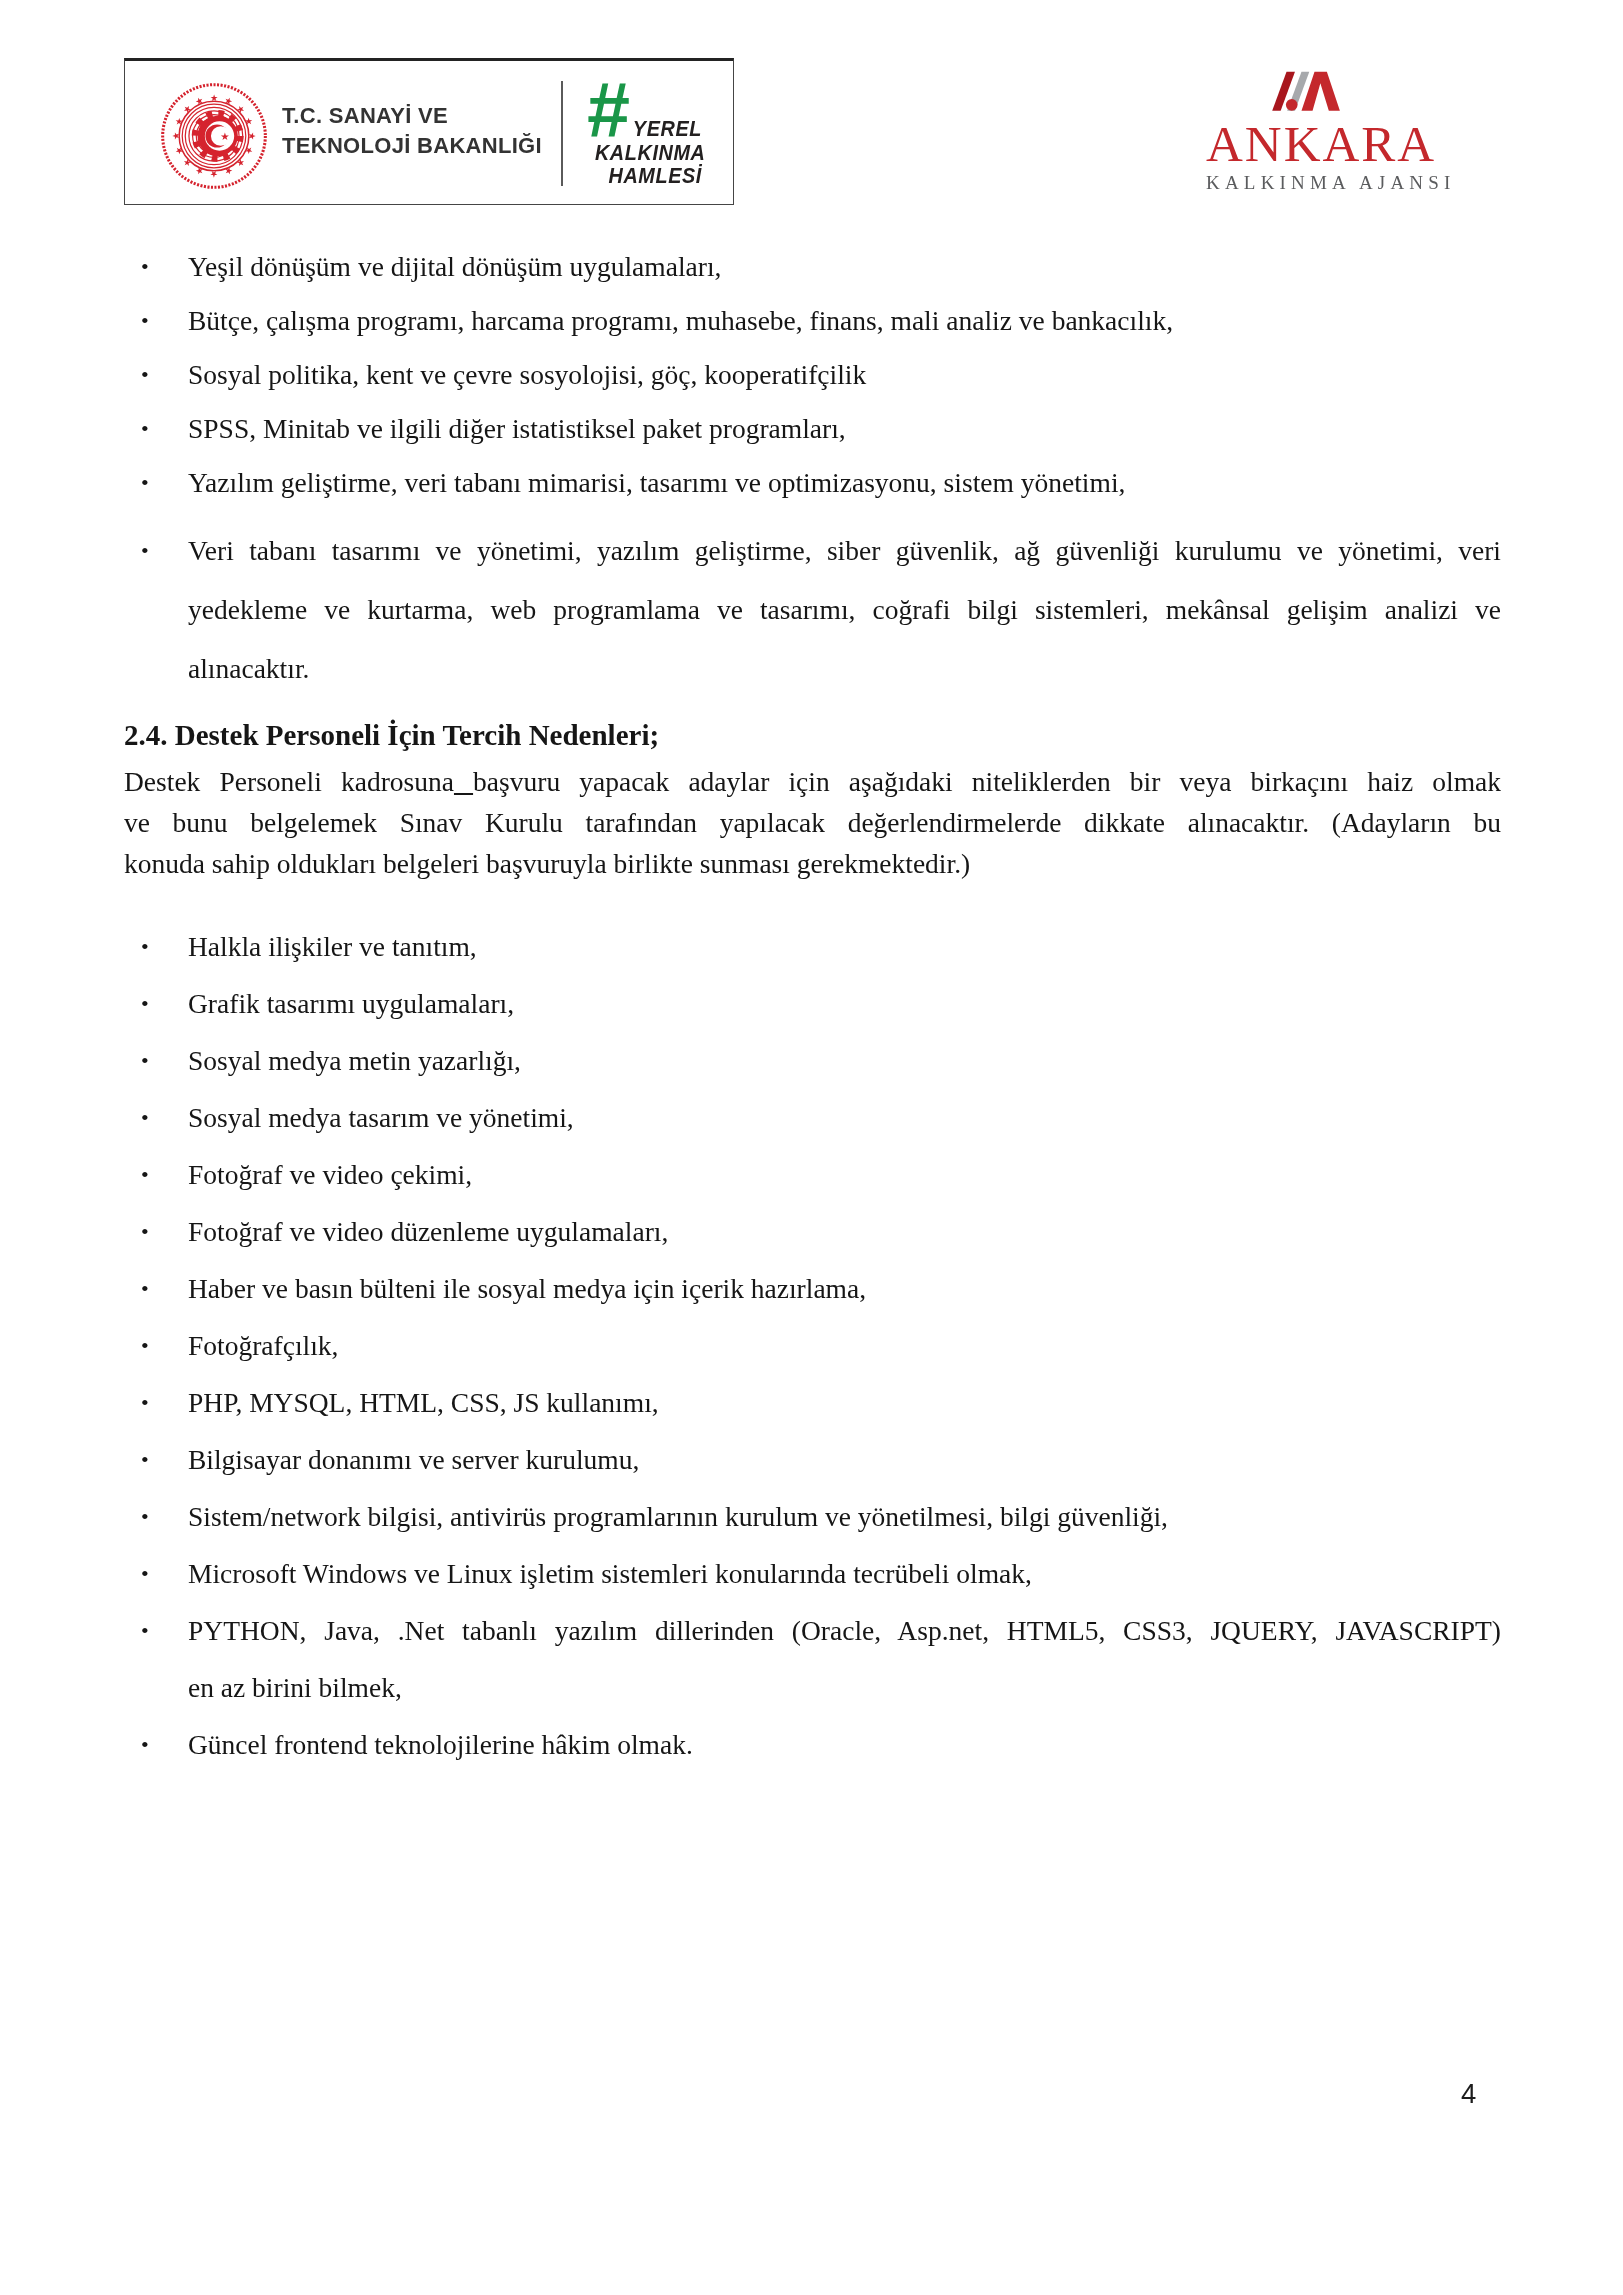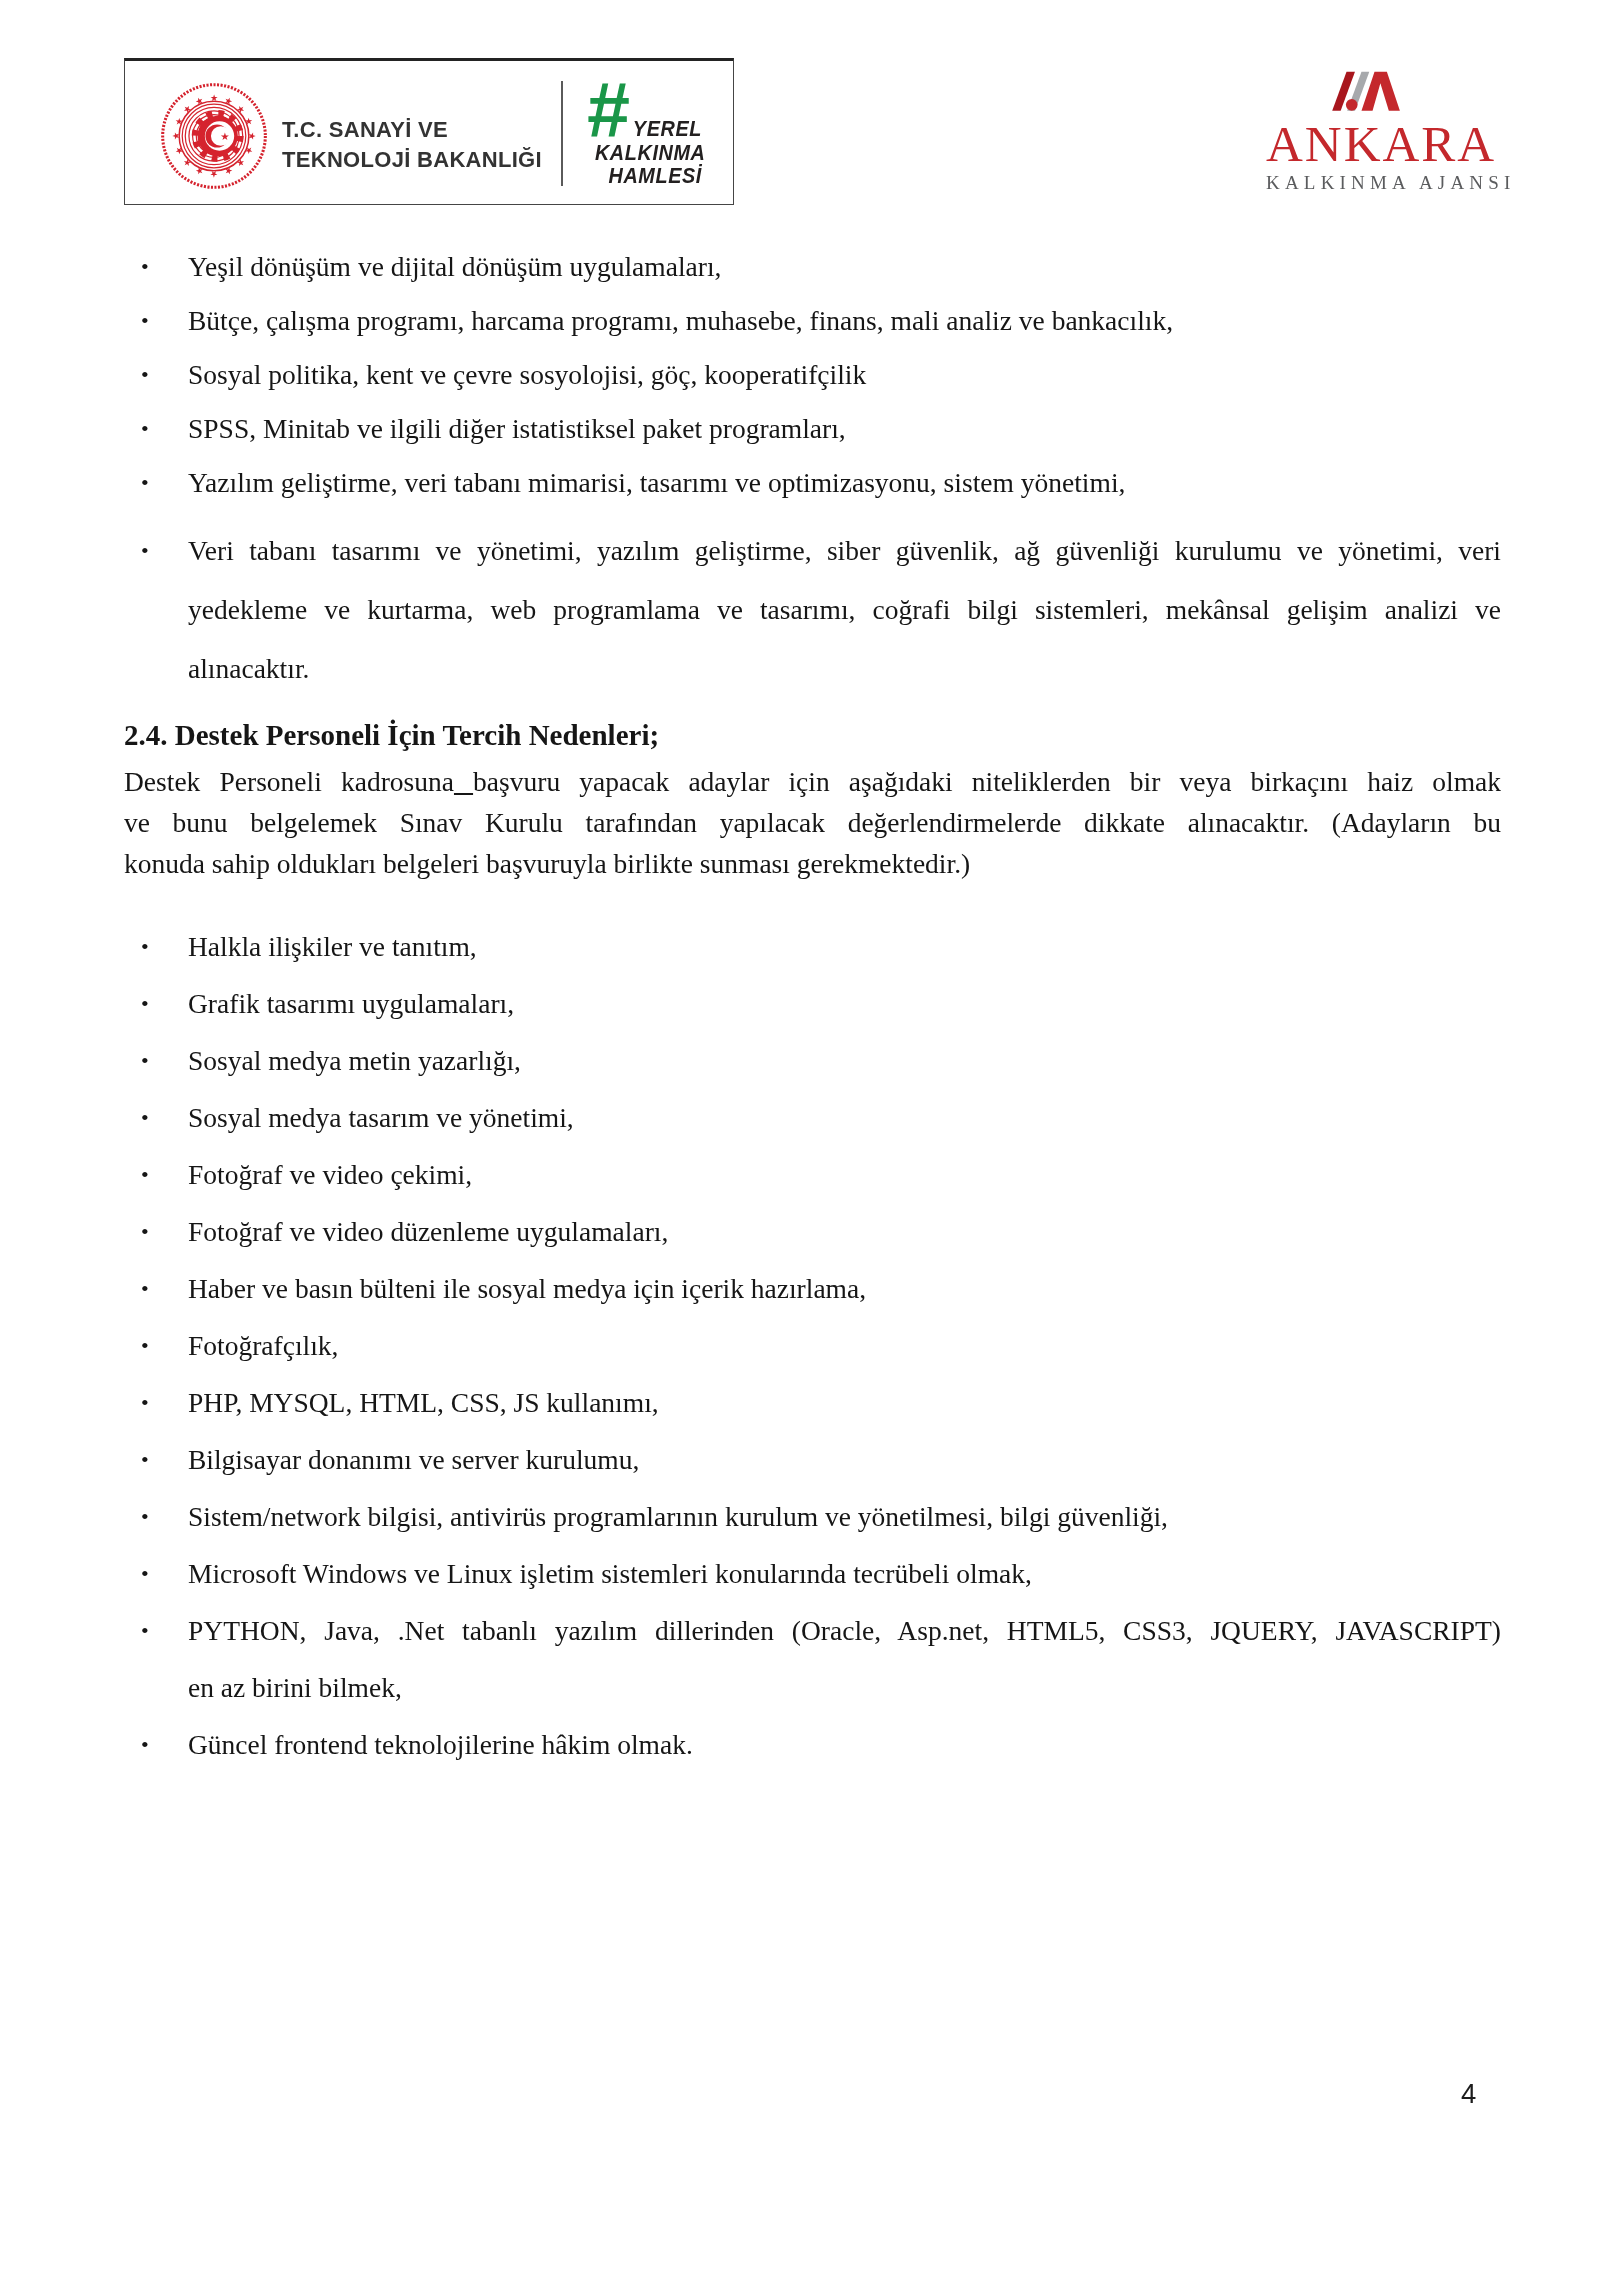--- a/index.html
+++ b/index.html
@@ -7,37 +7,37 @@
          font-family:"Liberation Serif", serif; color:#161616;
          -webkit-font-smoothing:antialiased; }
 
   .page { position:absolute; inset:0; background:#ffffff; }
 
   
   .gov-box { position:absolute; left:124px; top:58px; width:610px; height:147px;
              box-sizing:border-box; background:#fff;
              border:1.3px solid #454545; border-top:3.3px solid #232323; }
   .emblem  { position:absolute; left:34px; top:19.6px; width:110px; height:110px; }
-  .ministry-name { position:absolute; left:157px; top:54px;
+  .ministry-name { position:absolute; left:157px; top:40px;
                    font-family:"Liberation Sans", sans-serif; font-weight:bold;
                    font-size:22px; line-height:30px; letter-spacing:0.3px;
                    color:#333333; white-space:nowrap; }
   .logo-divider { position:absolute; left:436px; top:19.6px; width:2px; height:105px;
                   background:#5a5a5a; }
   .campaign { position:absolute; left:0; top:0; width:100%; height:100%; }
   .hash { position:absolute; left:461px; top:21.6px;
           font-family:"Liberation Sans", sans-serif; font-weight:bold; font-style:italic;
           font-size:77px; line-height:54px; }
   .hk-lines { position:absolute; left:458px; top:56px; width:119px;
               text-align:right; transform:scaleX(.9); transform-origin:right center;
               font-family:"Liberation Sans", sans-serif; font-weight:bold; font-style:italic;
               font-size:22px; line-height:23.6px; color:#232020; letter-spacing:0.7px; }
   .hk-lines span { display:block; }
 
-  .agency { position:absolute; left:1266px; top:69px; width:203px; text-align:center; }
+  .agency { position:absolute; left:1206px; top:69px; width:203px; text-align:center; }
   .agency-icon { display:block; margin:0 auto; }
   .agency-title { font-family:"Liberation Serif", serif; font-size:51px; line-height:51px;
                   letter-spacing:2px; margin-top:6.5px; white-space:nowrap; }
   .agency-sub { font-family:"Liberation Serif", serif; font-size:19px; line-height:19.6px;
                 letter-spacing:5.2px; margin-top:3.9px; white-space:nowrap; }
 
   
   .content { position:absolute; left:124px; top:240px; width:1377px; font-size:27.5px; }
 
   ul.blist { list-style:none; margin:0; padding:0; }

